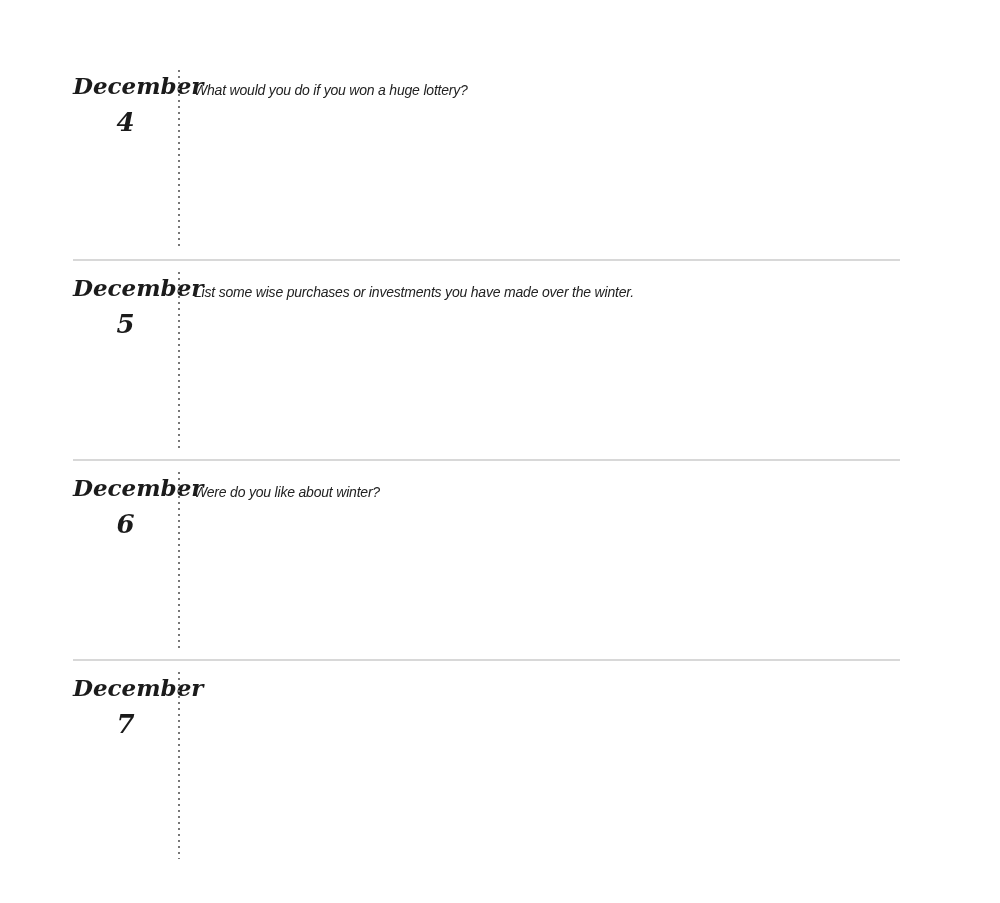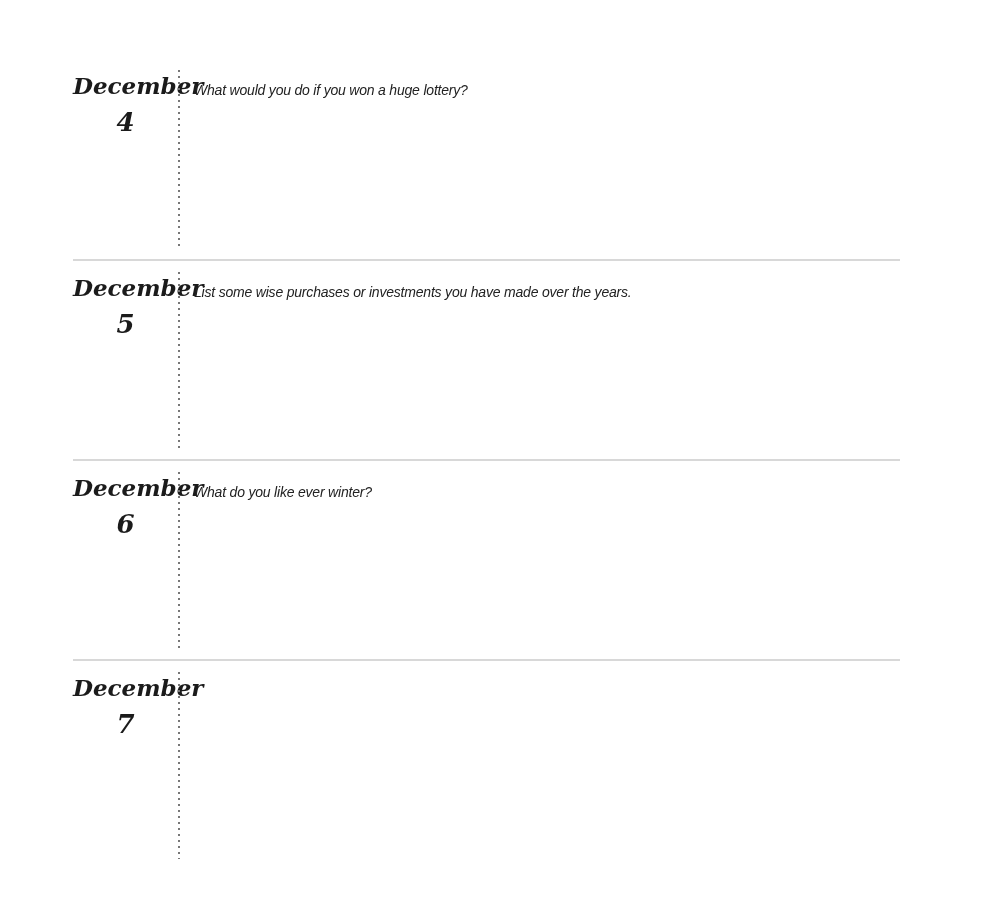--- a/index.html
+++ b/index.html
@@ -92,30 +92,30 @@
     <div class="dotted-line"></div>
     <div class="prompt-col">What would you do if you won a huge lottery?</div>
   </section>
 
   <section class="entry-row">
     <div class="date-col">
       <div class="month-label">December</div>
       <div class="day-number">5</div>
     </div>
     <div class="dotted-line"></div>
-    <div class="prompt-col">List some wise purchases or investments you have made over the years.</div>
+    <div class="prompt-col">List some wise purchases or investments you have made over the winter.</div>
   </section>
 
   <section class="entry-row">
     <div class="date-col">
       <div class="month-label">December</div>
       <div class="day-number">6</div>
     </div>
     <div class="dotted-line"></div>
-    <div class="prompt-col">What do you like ever winter?</div>
+    <div class="prompt-col">Were do you like about winter?</div>
   </section>
 
   <section class="entry-row">
     <div class="date-col">
       <div class="month-label">December</div>
       <div class="day-number">7</div>
     </div>
     <div class="dotted-line"></div>
   </section>
 

